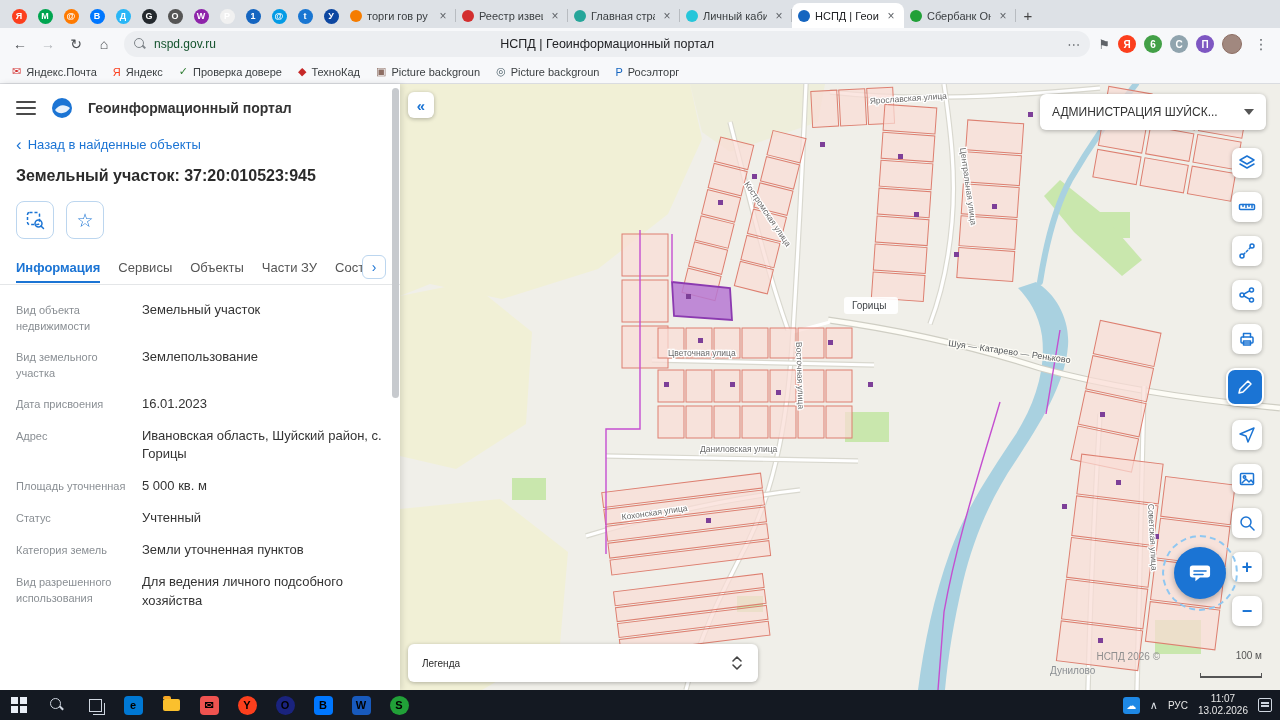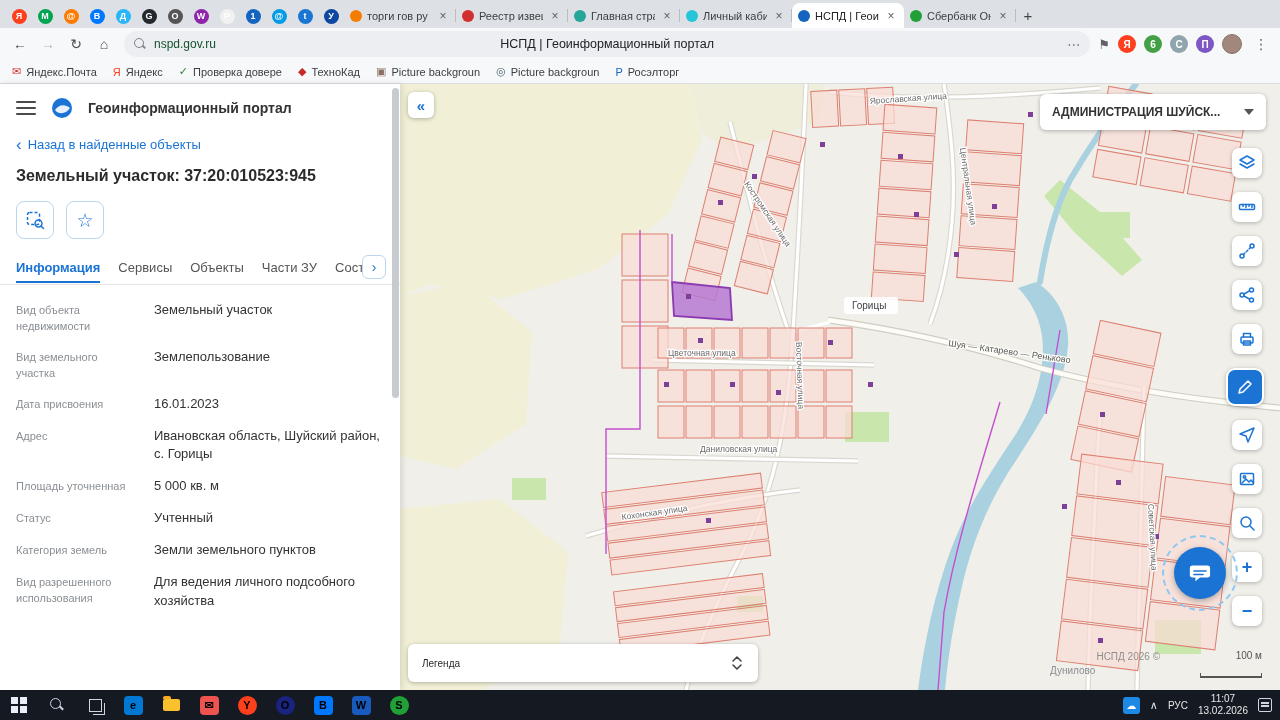--- a/index.html
+++ b/index.html
@@ -54,21 +54,21 @@
 .objtitle{font-size:16px;font-weight:bold;color:#2b2b2b;margin:14px 16px 0}
 .actions{display:flex;gap:12px;margin:16px 16px 4px}
 .actbtn{width:38px;height:38px;border:1px solid #bcd6ef;border-radius:8px;background:#fff;display:flex;align-items:center;justify-content:center;cursor:pointer}
 .actbtn .star{font-size:19px;color:#1b74d4;line-height:1}
 .stabs{display:flex;align-items:center;gap:18px;margin-top:12px;padding:0 44px 0 16px;border-bottom:1px solid #e4e6e8;position:relative;height:34px;overflow:hidden;white-space:nowrap}
 .stab{font-size:13px;color:#555;padding:8px 0;cursor:pointer;position:relative;flex:none}
 .stab.active{color:#1b74d4;font-weight:bold}
 .stab.active::after{content:"";position:absolute;left:0;right:0;bottom:0;height:2px;background:#1b74d4}
 .tabarrow{position:absolute;right:14px;top:4px;width:24px;height:24px;border:1px solid #bcd6ef;border-radius:6px;background:#fff;color:#1b74d4;font-size:14px;display:flex;align-items:center;justify-content:center;cursor:pointer}
 .fields{padding:16px 16px 0}
-.frow{display:grid;grid-template-columns:118px 1fr;column-gap:20px;margin-bottom:13px}
+.frow{display:grid;grid-template-columns:118px 1fr;column-gap:8px;margin-bottom:13px}
 .flabel{font-size:11px;color:#8a8f94;line-height:1.45;padding-top:2px}
 .fvalue{font-size:13px;color:#333;line-height:1.45}
 .sb-track{position:absolute;right:1px;top:2px;bottom:2px;width:8px}
 .sb-thumb{position:absolute;right:0;top:2px;width:7px;height:310px;background:#c7cace;border-radius:4px;cursor:pointer}
 
 
 .map{flex:1;position:relative;background:#f0efe9;overflow:hidden}
 .map-canvas{position:absolute;inset:0;width:100%;height:100%}
 .bgx{fill:#f0efe9}
 .field{fill:#f1f0d6}
@@ -85,21 +85,21 @@
 .bld{fill:#7d3f98}
 .zb{stroke:#c44fd0;stroke-width:1.4;fill:none}
 .st{font-size:8.5px;fill:#6a6a6a;paint-order:stroke;stroke:#ffffff;stroke-width:2.5px;font-family:"Liberation Sans",sans-serif}
 .rl{font-size:9px;fill:#55585c;paint-order:stroke;stroke:#fdfcf6;stroke-width:2.5px;font-family:"Liberation Sans",sans-serif}
 .pl{font-size:10px;fill:#3f4347;paint-order:stroke;stroke:#ffffff;stroke-width:2.5px;font-family:"Liberation Sans",sans-serif}
 .pl2{font-size:10px;fill:#8b8f93;paint-order:stroke;stroke:#f0efe9;stroke-width:2.5px;font-family:"Liberation Sans",sans-serif}
 
 .float{position:absolute;background:#fff;border-radius:6px;box-shadow:0 1px 4px rgba(0,0,0,.28)}
 .collapse-btn{left:8px;top:8px;width:26px;height:26px;color:#1b74d4;font-size:15px;font-weight:bold;display:flex;align-items:center;justify-content:center;cursor:pointer}
 .region{right:14px;top:10px;height:36px;width:226px;display:flex;align-items:center;justify-content:space-between;padding:0 12px;cursor:pointer}
-.region .rlabel{font-size:12px;color:#333;font-weight:700;white-space:nowrap;overflow:hidden}
+.region .rlabel{font-size:12px;color:#333;font-weight:400;white-space:nowrap;overflow:hidden}
 .caret{width:0;height:0;border-left:5px solid transparent;border-right:5px solid transparent;border-top:6px solid #555;margin-left:8px;flex:none}
 .tools{position:absolute;right:14px;top:64px;display:flex;flex-direction:column;gap:14px;align-items:center}
 .tool{width:30px;height:30px;background:#fff;border-radius:7px;box-shadow:0 1px 4px rgba(0,0,0,.28);display:flex;align-items:center;justify-content:center;cursor:pointer}
 .tool svg{stroke:#1b74d4;fill:none;stroke-width:1.5;stroke-linecap:round;stroke-linejoin:round}
 .tool.active{width:38px;height:38px;background:#1b74d4;border:2px solid #fff;border-radius:9px;transform:translateX(-2px)}
 .tool.active svg{stroke:#fff}
 .tool.zoomt{font-size:18px;color:#1b74d4;font-weight:bold}
 .chat-fab{position:absolute;right:54px;top:463px;width:52px;height:52px;border-radius:50%;background:#1b74d4;display:flex;align-items:center;justify-content:center;box-shadow:0 2px 6px rgba(0,0,0,.3);cursor:pointer;z-index:2}
 .chat-ring{position:absolute;right:42px;top:451px;width:76px;height:76px;border-radius:50%;border:2px dashed #8ec7f2}
 .legend{left:8px;bottom:8px;width:350px;height:38px;display:flex;align-items:center;justify-content:space-between;padding:0 14px;cursor:pointer}
@@ -323,21 +323,21 @@
         <div class="frow">
             <div class="flabel">Площадь уточненная</div>
             <div class="fvalue">5 000 кв. м</div>
           </div>
         <div class="frow">
             <div class="flabel">Статус</div>
             <div class="fvalue">Учтенный</div>
           </div>
         <div class="frow">
             <div class="flabel">Категория земель</div>
-            <div class="fvalue">Земли земельного пунктов</div>
+            <div class="fvalue">Земли уточненная пунктов</div>
           </div>
         <div class="frow">
             <div class="flabel">Вид разрешенного использования</div>
             <div class="fvalue">Для ведения личного подсобного хозяйства</div>
           </div>
       </div>
       <div class="sb-track">
           <div class="sb-thumb"></div>
         </div>
     </aside>

